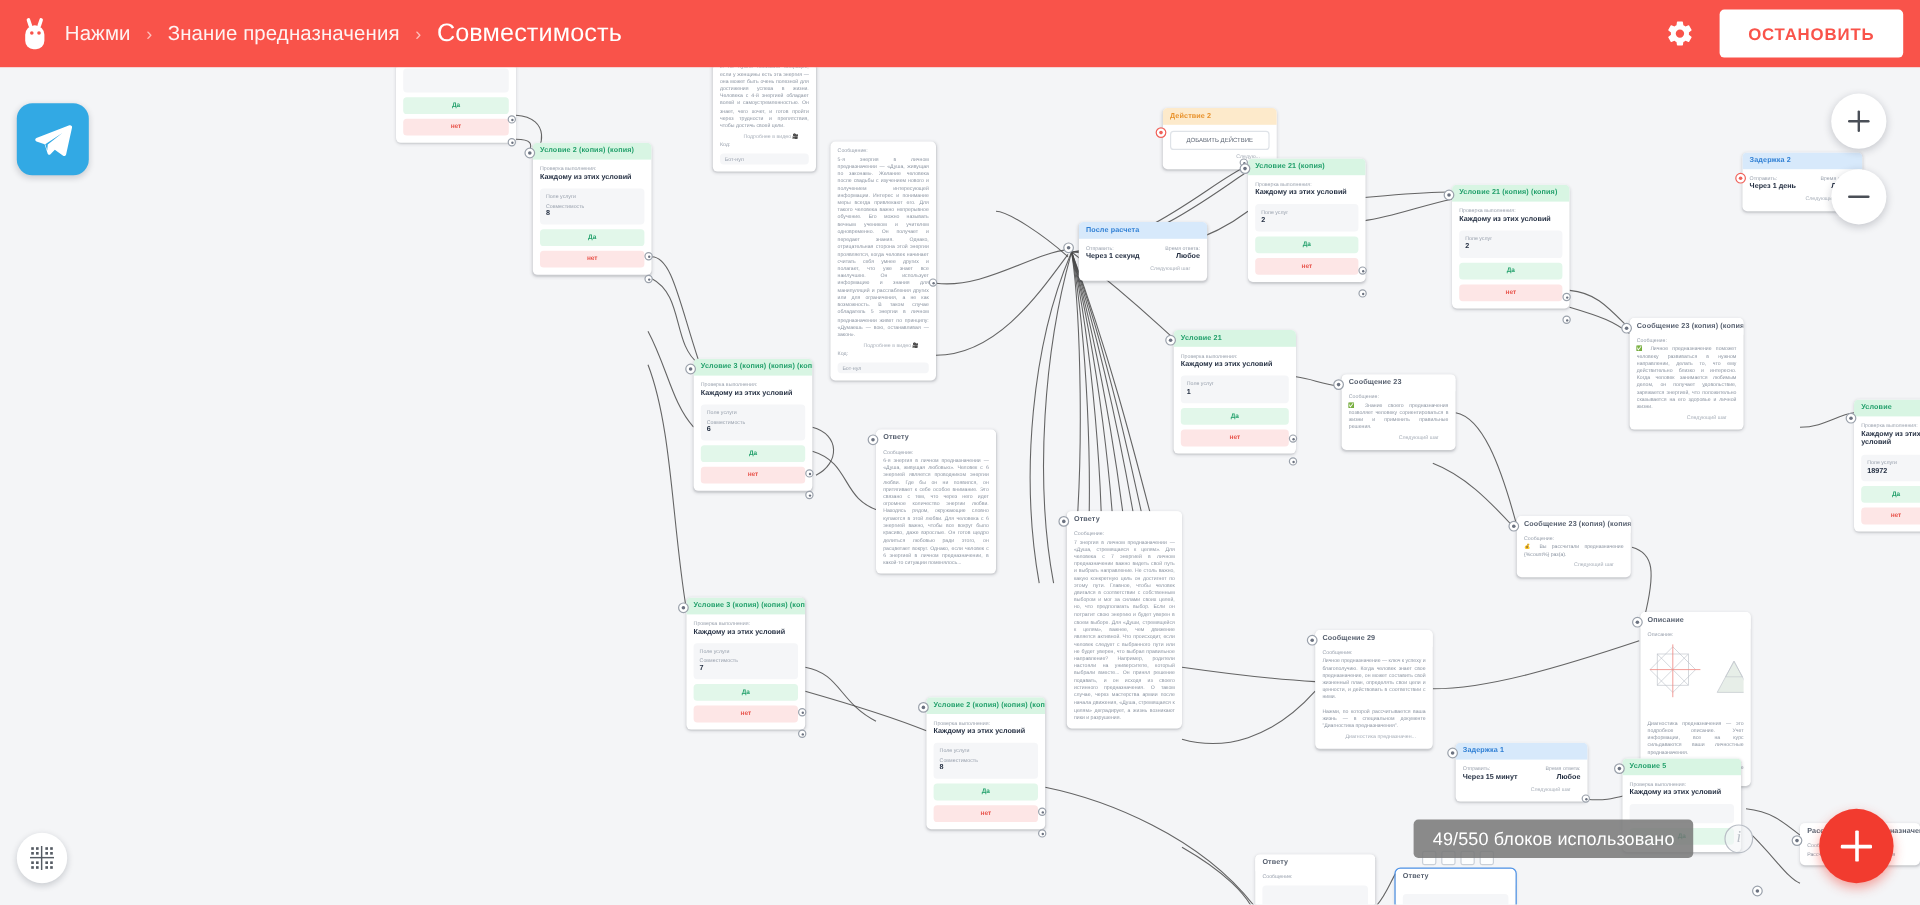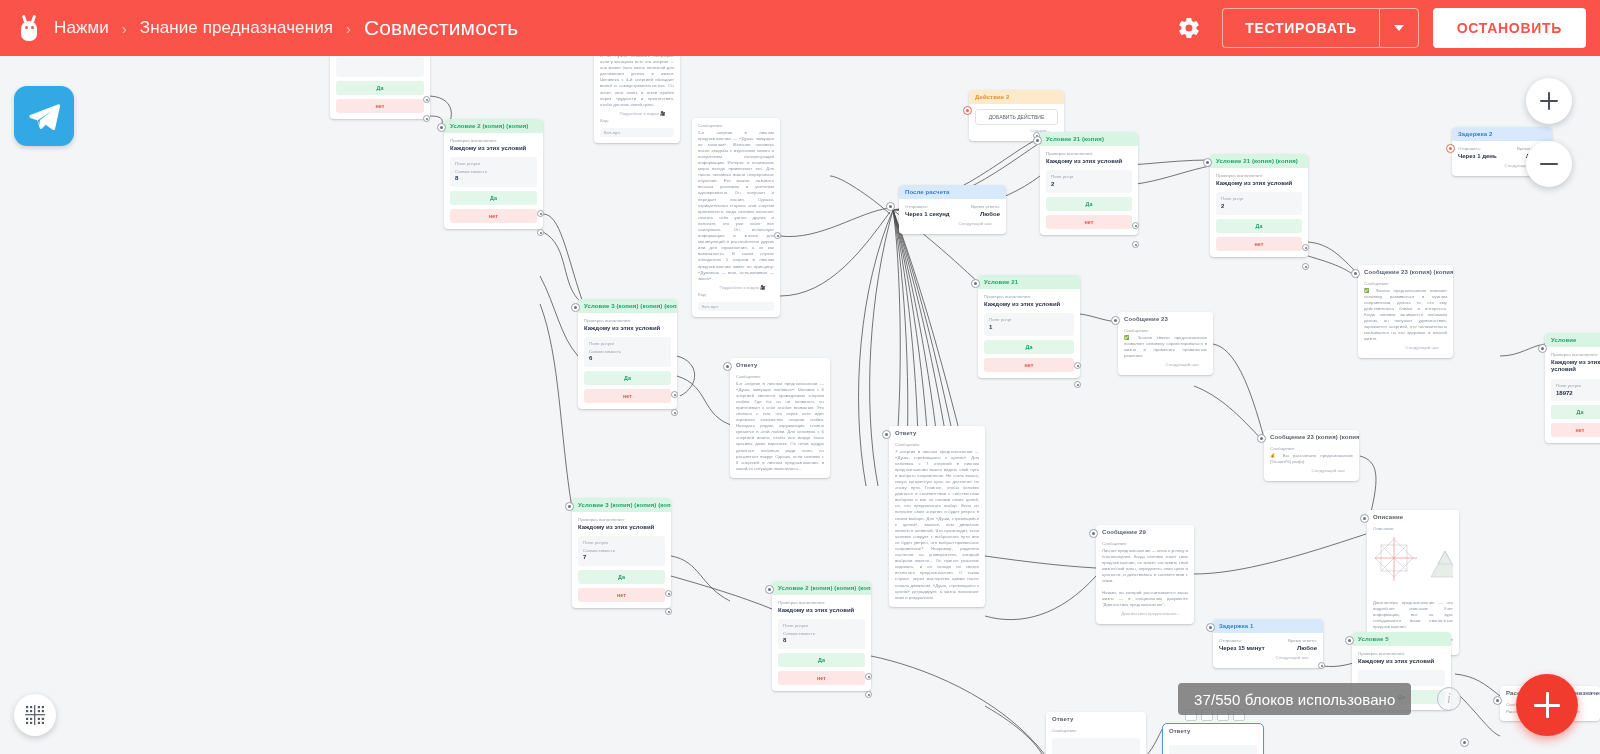--- a/index.html
+++ b/index.html
@@ -206,26 +206,20 @@
     <span class="crumb current">Совместимость</span>
 
     <div class="header-spacer"></div>
 
     <div class="gear-btn">
       <svg width="24" height="24" viewBox="0 0 24 24" aria-hidden="true">
         <path fill="#ffffff" d="M19.4 13c.04-.33.06-.66.06-1s-.02-.67-.06-1l2.1-1.6a.5.5 0 0 0 .12-.64l-2-3.46a.5.5 0 0 0-.6-.22l-2.48 1a7.3 7.3 0 0 0-1.73-1l-.38-2.64A.5.5 0 0 0 13.94 2h-4a.5.5 0 0 0-.49.42l-.38 2.63c-.62.25-1.2.59-1.73 1l-2.48-1a.5.5 0 0 0-.6.22l-2 3.46a.5.5 0 0 0 .12.64L4.48 11a8 8 0 0 0 0 2l-2.1 1.6a.5.5 0 0 0-.12.64l2 3.46c.12.22.38.3.6.22l2.48-1c.52.41 1.1.75 1.73 1l.38 2.63c.04.25.25.42.49.42h4c.24 0 .45-.17.49-.42l.38-2.63c.62-.25 1.2-.59 1.73-1l2.48 1c.22.08.48 0 .6-.22l2-3.46a.5.5 0 0 0-.12-.64L19.4 13zm-7.46 2.5A3.5 3.5 0 1 1 15.44 12a3.5 3.5 0 0 1-3.5 3.5z"></path>
       </svg>
     </div>
 
-    <div class="split-btn">
-      <div class="sb-main">ТЕСТИРОВАТЬ</div>
-      <div class="sb-arrow">
-        <span class="caret"></span>
-      </div>
-    </div>
 
     <div class="stop-btn">ОСТАНОВИТЬ</div>
   </div>
 
   <div class="canvas">
 
     <svg class="edges" viewBox="0 0 1600 698">
       <path d="M430,60 C452,60 436,72 444,72"></path>
       <path d="M430,40 C460,42 452,70 444,72"></path>
       <path d="M543,158 C560,158 566,196 582,244"></path>
@@ -679,21 +673,21 @@
         <rect x="2" y="17.8" width="2.2" height="2.2"></rect>
           <rect x="6" y="17.8" width="2.2" height="2.2"></rect>
         <rect x="13.8" y="17.8" width="2.2" height="2.2"></rect>
           <rect x="17.8" y="17.8" width="2.2" height="2.2"></rect>
         <rect x="10.1" y="1" width="1.2" height="20"></rect>
           <rect x="1" y="10.1" width="20" height="1.2"></rect>
       </g>
     </svg>
   </div>
 
-  <div class="blocks-chip">37/550 блоков использовано</div>
+  <div class="blocks-chip">49/550 блоков использовано</div>
   <div class="info-icon">i</div>
 
   <div class="fab">
     <span class="zb-h"></span>
     <span class="zb-v"></span>
   </div>
 
 </div>
 
 </body></html>

